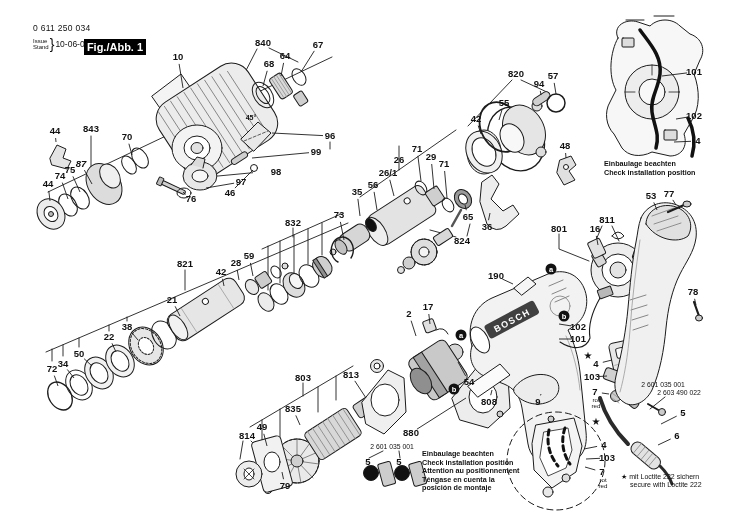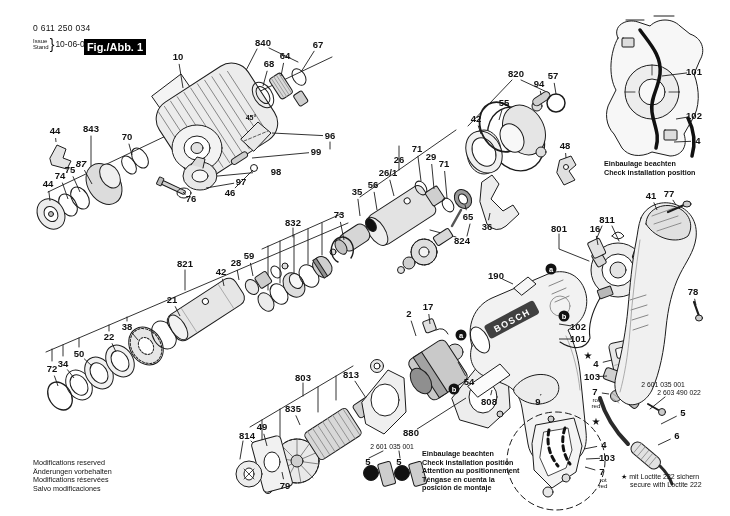--- a/index.html
+++ b/index.html
@@ -523,21 +523,21 @@
       </div>
       <div class="lbl k-n" style="left: 489px; top: 402px;">808</div>
       <div class="lbl k-n" style="left: 538px; top: 402px;">9</div>
       <div class="lbl k-n" style="left: 409px; top: 314px;">2</div>
       <div class="lbl k-n" style="left: 428px; top: 307px; text-align: right;">17</div>
       <div class="lbl k-n" style="left: 469px; top: 382px;">54</div>
       <div class="lbl k-a" style="left: 461px; top: 335px;">a</div>
       <div class="lbl k-b" style="left: 454px; top: 389px;">b</div>
       <div class="lbl k-a" style="left: 551px; top: 269px;">a</div>
       <div class="lbl k-b" style="left: 564px; top: 316px;">b</div>
-      <div class="lbl k-n" style="left: 651px; top: 196px;">41</div>
+      <div class="lbl k-n" style="left: 651px; top: 196px;">53</div>
       <div class="lbl k-n" style="left: 669px; top: 194px;">77</div>
       <div class="lbl k-n" style="left: 693px; top: 292px;">78</div>
       <div class="lbl k-n" style="left: 694px; top: 72px;">101</div>
       <div class="lbl k-n" style="left: 694px; top: 116px;">102</div>
       <div class="lbl k-n" style="left: 698px; top: 141px;">4</div>
       <div class="lbl k-s" style="left: 663px; top: 385px;">2 601 035 001</div>
       <div class="lbl k-s" style="left: 679px; top: 393px;">2 603 490 022</div>
       <div class="lbl k-n" style="left: 683px; top: 413px;">5</div>
       <div class="lbl k-n" style="left: 677px; top: 436px;">6</div>
       <div class="lbl k-st" style="left: 588px; top: 356px;">★</div>
@@ -557,26 +557,20 @@
     <div class="issue-col">
       <div>Issue</div>
       <div>Stand</div>
     </div>
     <div class="brace">}</div>
     <div class="date">10-06-07</div>
   </div>
 </div>
 <div id="figbox">Fig./Abb. 1</div>
 
-<div id="note-modifications" class="note">
-      <div>Modifications reserved</div>
-      <div>Änderungen vorbehalten</div>
-      <div>Modifications réservées</div>
-      <div>Salvo modificaciones</div>
-    </div>
 <div id="note-install-top" class="note bold">
       <div>Einbaulage beachten</div>
       <div>Check installation position</div>
     </div>
 <div id="note-install-bottom" class="note bold">
       <div>Einbaulage beachten</div>
       <div>Check installation position</div>
       <div>Attention au positionnement</div>
       <div>Téngase en cuenta la</div>
       <div>posición de montaje</div>

